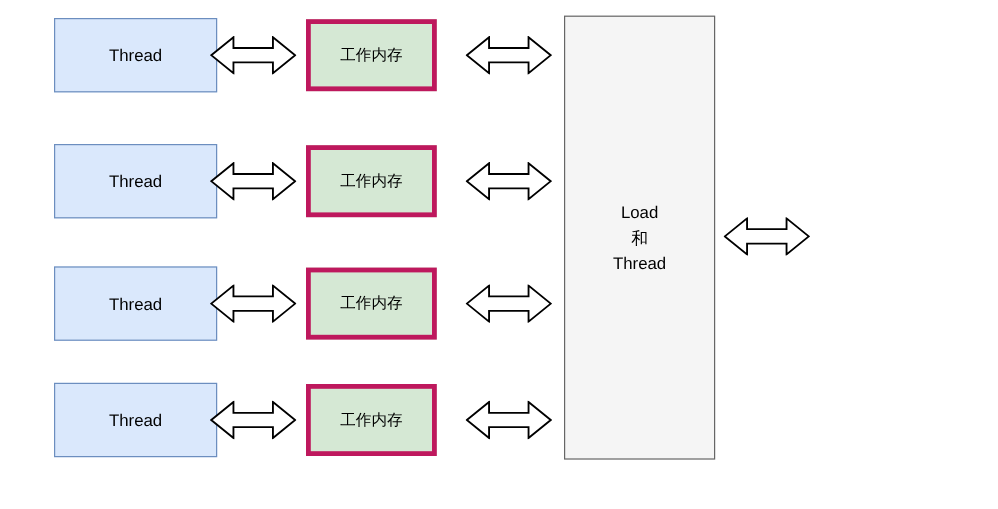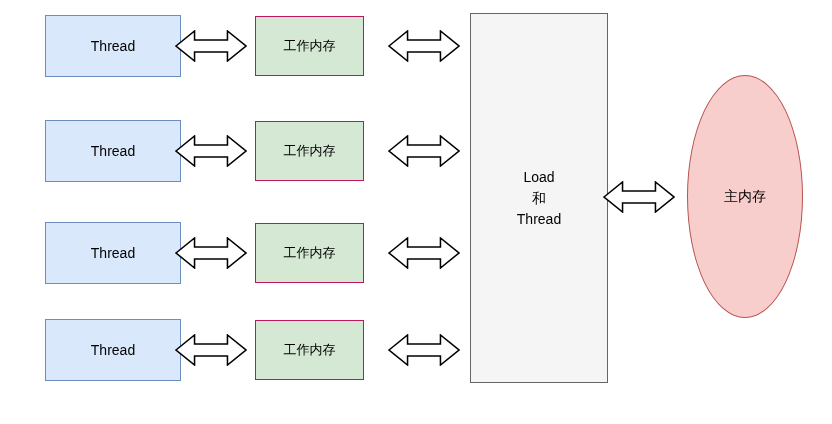--- a/index.html
+++ b/index.html
@@ -31,21 +31,21 @@
     width: 136px;
     height: 62px;
     background: #dae8fc;
     border: 1px solid #6c8ebf;
   }
   .mem {
     left: 255px;
     width: 109px;
     height: 60px;
     background: #d5e8d4;
-    border: 1px solid #be185d;
+    border: 4px solid #be185d;
     font-size: 13px;
   }
   
   .thread.r0 { top: 15px; }
   .thread.r1 { top: 120px; }
   .thread.r2 { top: 222px; }
   .thread.r3 { top: 319px; }
   .mem.r0 { top: 16px; }
   .mem.r1 { top: 121px; }
   .mem.r2 { top: 223px; }
@@ -67,21 +67,21 @@
     fill: #ffffff;
     stroke: #000000;
     stroke-width: 1.5;
     stroke-linejoin: miter;
   }
 
   .loadstore {
     position: absolute;
     left: 470px;
     top: 13px;
-    width: 138px;
+    width: 126px;
     height: 370px;
     box-sizing: border-box;
     background: #f5f5f5;
     border: 1px solid #666666;
     display: flex;
     flex-direction: column;
     align-items: center;
     justify-content: center;
     font-size: 14px;
     line-height: 21px;
@@ -149,15 +149,14 @@
   <div class="loadstore">
     <div>Load</div>
     <div>和</div>
     <div>Thread</div>
   </div>
 
   <svg class="arrow c3" viewBox="0 0 70 32" preserveAspectRatio="none">
     <polygon points="1,16 19,1 19,10 51,10 51,1 69,16 51,31 51,22 19,22 19,31"></polygon>
   </svg>
 
-  <div class="main-memory">主内存</div>
 
 </div>
 
 </body></html>

